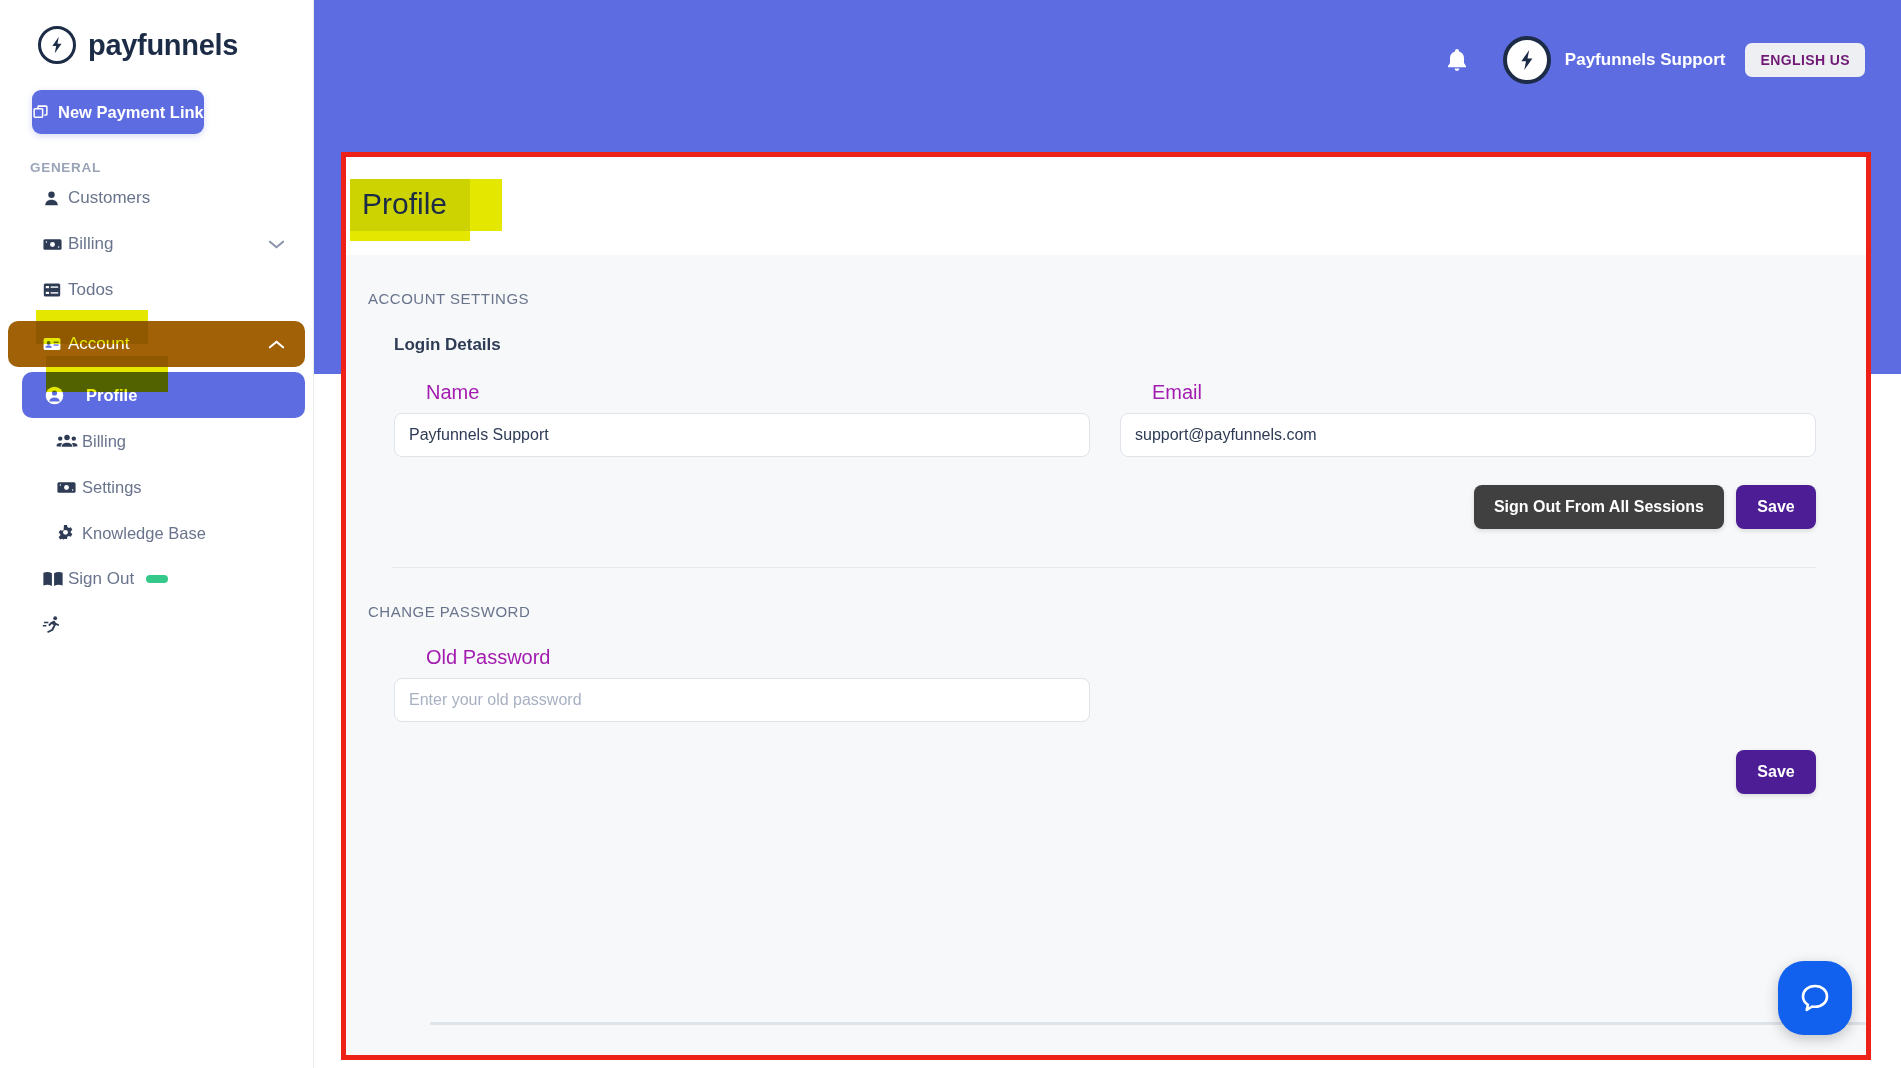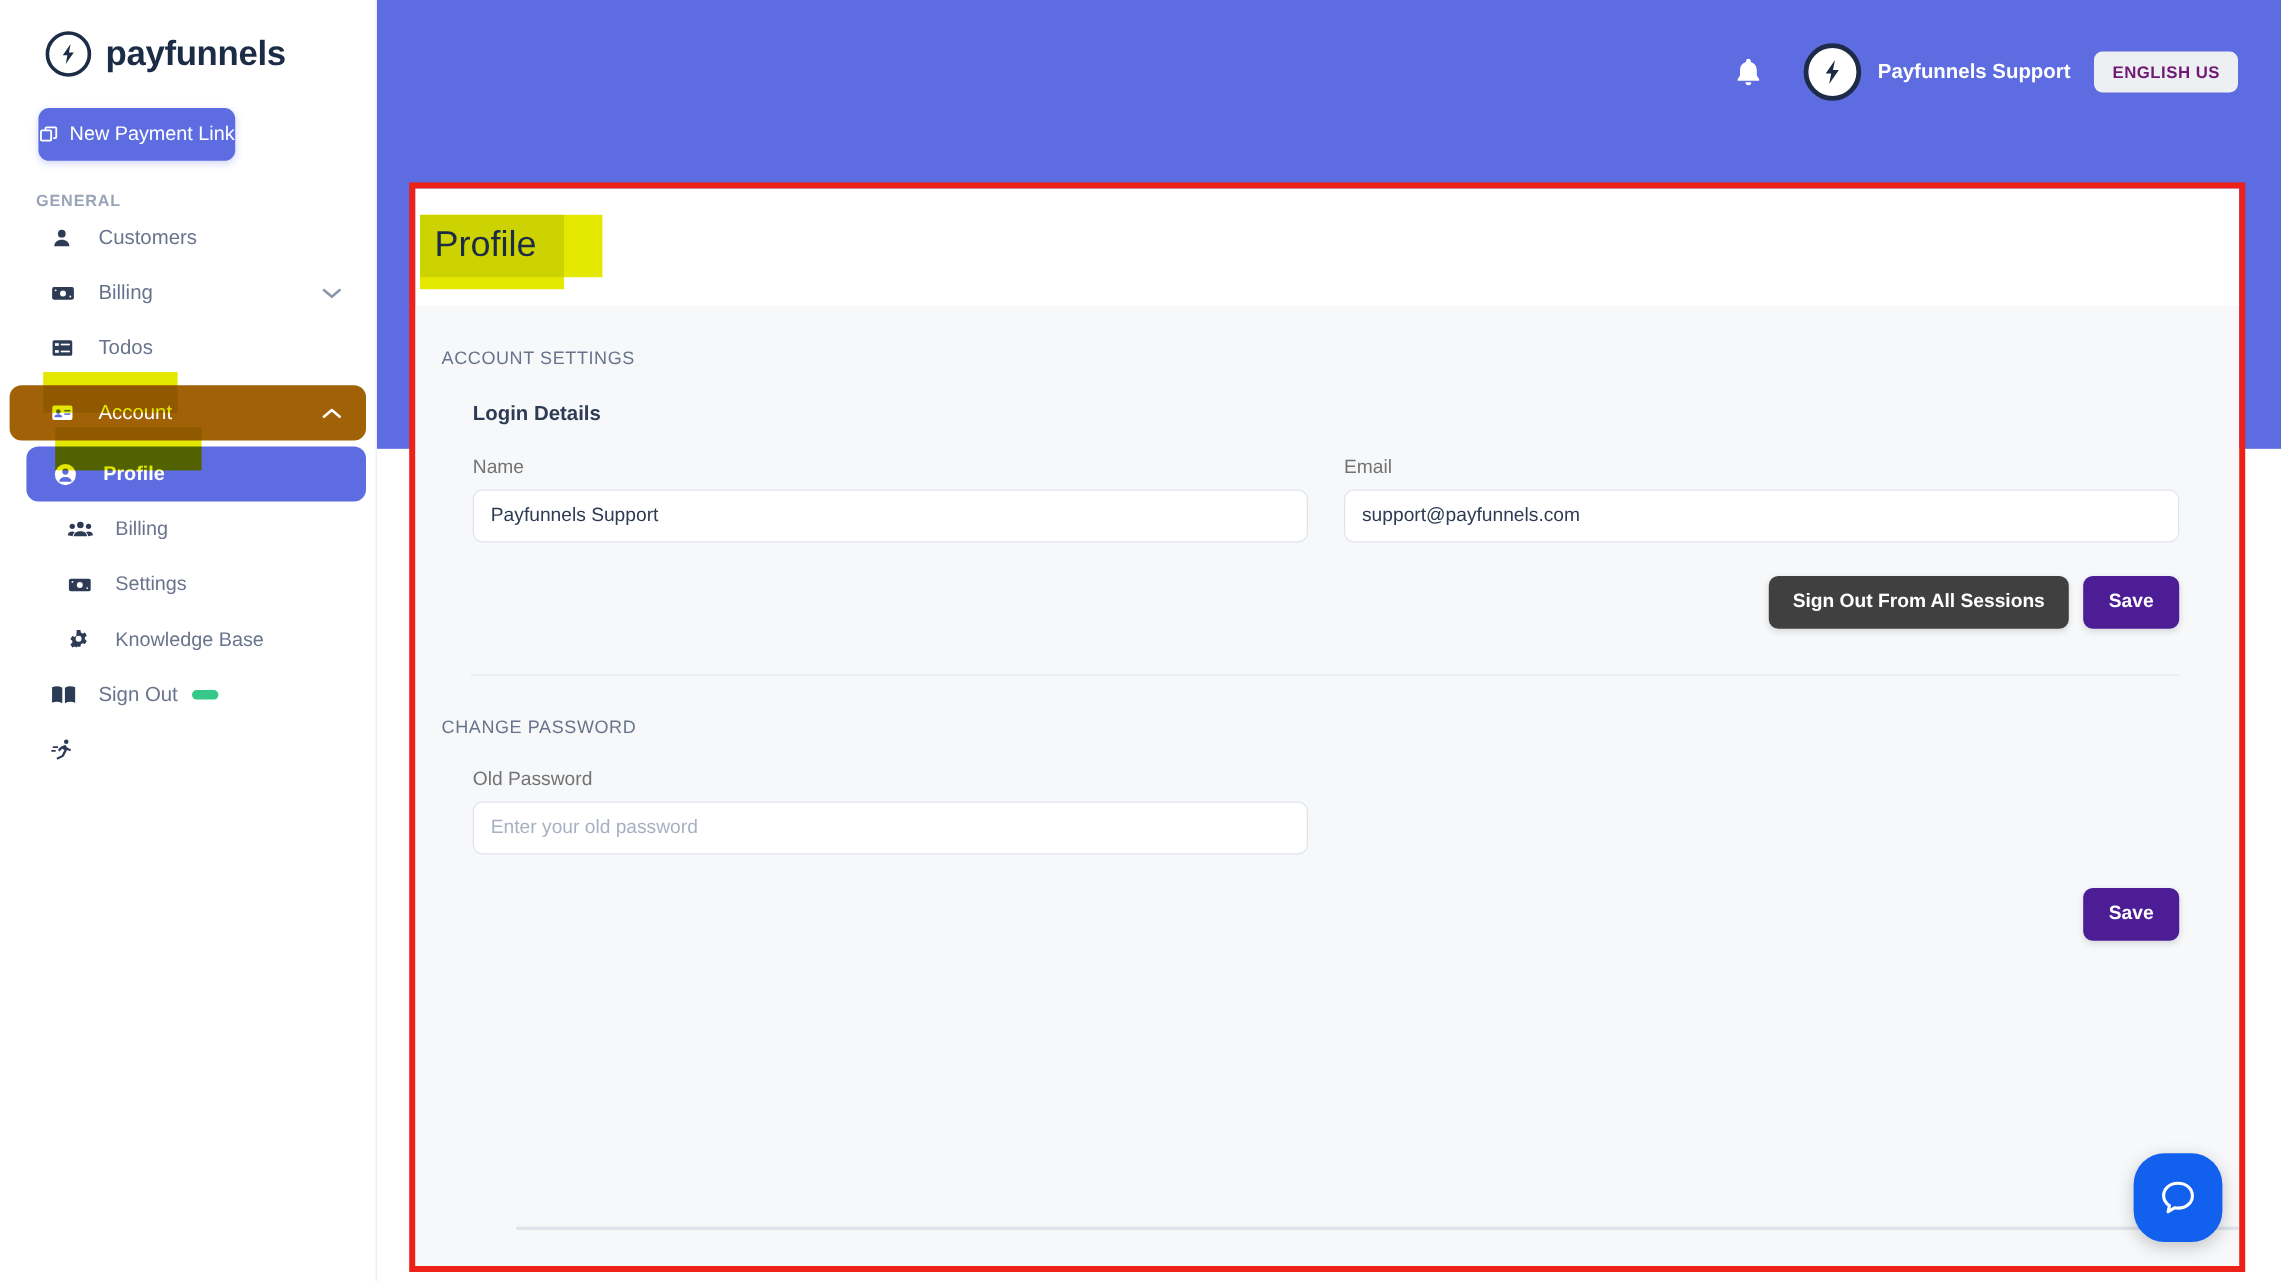--- a/index.html
+++ b/index.html
@@ -25,37 +25,37 @@
     border: 3px solid #1c2b46; display: flex; align-items: center;
     justify-content: center; flex: none;
   }
   .brand-mark svg { display:block; }
   .brand-text { font-size: 29px; font-weight: 600; color: #1c2b46; letter-spacing: -0.3px; }
 
   .new-link-btn {
     display: flex; align-items: center; justify-content: center; gap: 9px;
     margin: 26px 32px 0 32px; height: 44px;
     background: #5d6ce0; border-radius: 9px; border: none;
-    color: #fff; font-size: 16.5px; font-weight: 400; cursor: pointer;
+    color: #fff; font-size: 16.5px; font-weight: 700; cursor: pointer;
     font-family: "Liberation Sans", sans-serif;
     box-shadow: 0 2px 6px rgba(93,108,224,.25);
   }
 
   .nav-section-label {
     margin: 26px 0 0 30px;
     font-size: 13.5px; font-weight: 700; color: #9aa4b8; letter-spacing: .7px;
   }
 
   .nav-item {
     position: relative; display: flex; align-items: center;
     height: 46px; margin: 0 8px; padding-left: 34px;
     color: #69748c; font-size: 17px; cursor: pointer; border-radius: 9px;
   }
   .nav-item .ic { width: 26px; display: flex; align-items: center; justify-content: flex-start; flex: none; color: #2e3b55; }
-  .nav-item .lbl { margin-left: 14px; }
+  .nav-item .lbl { }
   .nav-item .chev { position: absolute; right: 20px; color: #8b95ab; display:flex; }
 
   .nav-item.expanded {
     background: #a16207; color: #ffffff; margin: 8px 8px 0 8px; border-radius: 10px;
   }
   .nav-item.expanded .ic, .nav-item.expanded .chev { color: #ffffff; }
 
   .nav-sub {
     display: flex; align-items: center; height: 46px;
     margin: 5px 8px 0 22px; padding-left: 22px;
@@ -130,21 +130,21 @@
   }
   .sub-head {
     font-size: 17px; font-weight: 700; color: #2e3b55;
     padding: 28px 0 0 48px;
   }
 
   .field-grid {
     display: flex; gap: 30px; padding: 26px 50px 0 48px;
   }
   .field { flex: 1 1 0; min-width: 0; }
-  .field-label { font-size: 16px; color: #737373; margin-bottom: 9px; }
+  .field-label { font-size: 20px; color: #a21caf; margin-bottom: 9px; margin-left: 32px; }
   .field-input {
     width: 100%; height: 44px; border: 1px solid #dfe3ea; border-radius: 8px;
     background: #ffffff; padding: 0 14px; font-size: 16px; color: #2e3b55;
     font-family: "Liberation Sans", sans-serif; outline: none;
   }
   .field-input::placeholder { color: #a8b1c2; }
 
   .btn-row { display: flex; justify-content: flex-end; gap: 12px; padding: 28px 50px 0 0; }
   .btn {
     border: none; border-radius: 8px; color: #fff; font-weight: 700;

